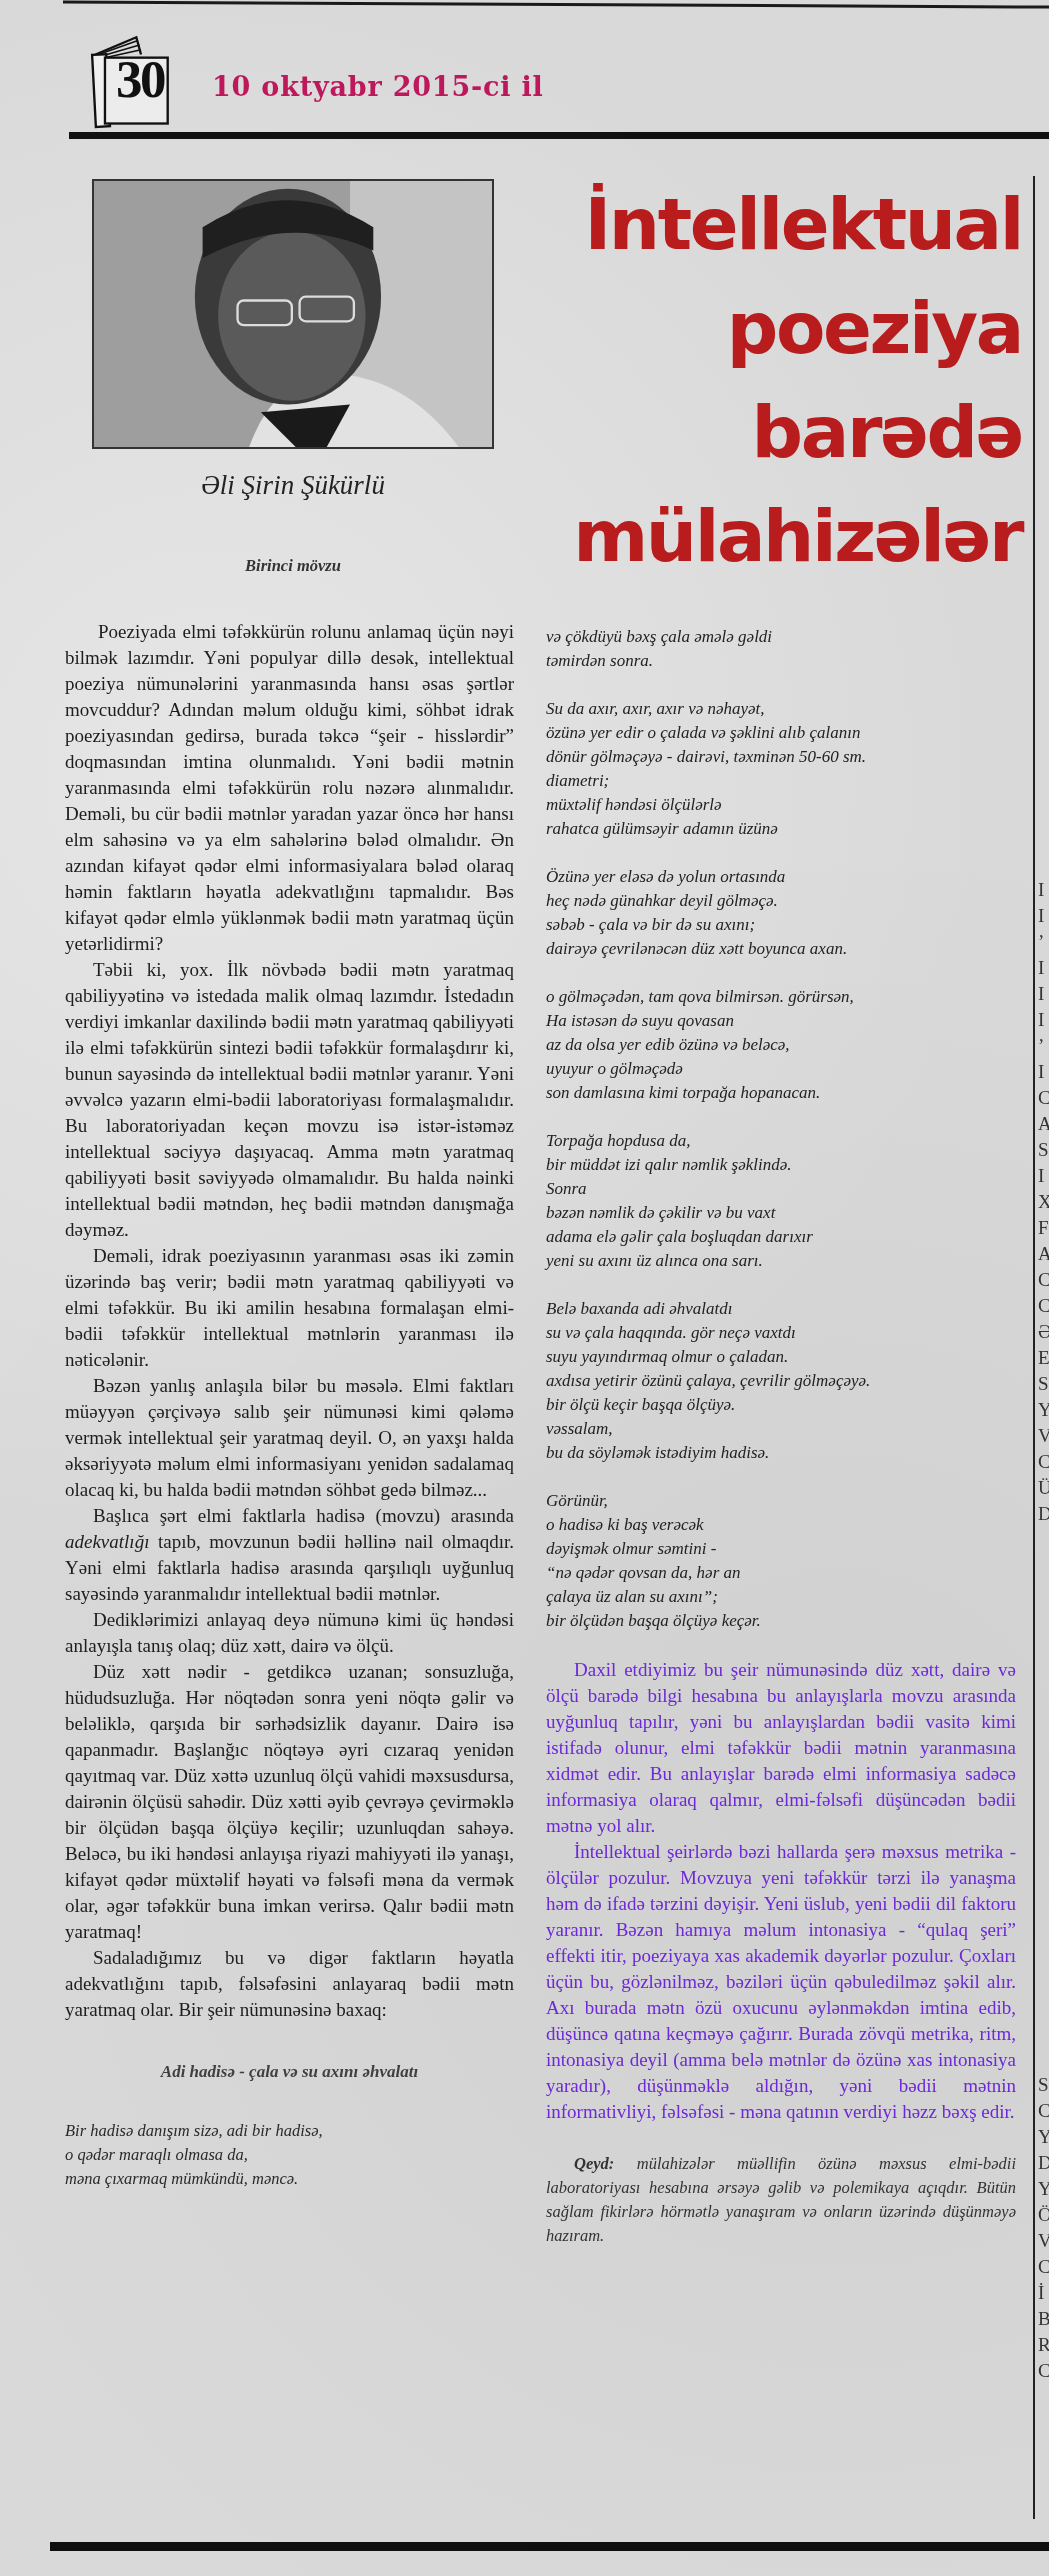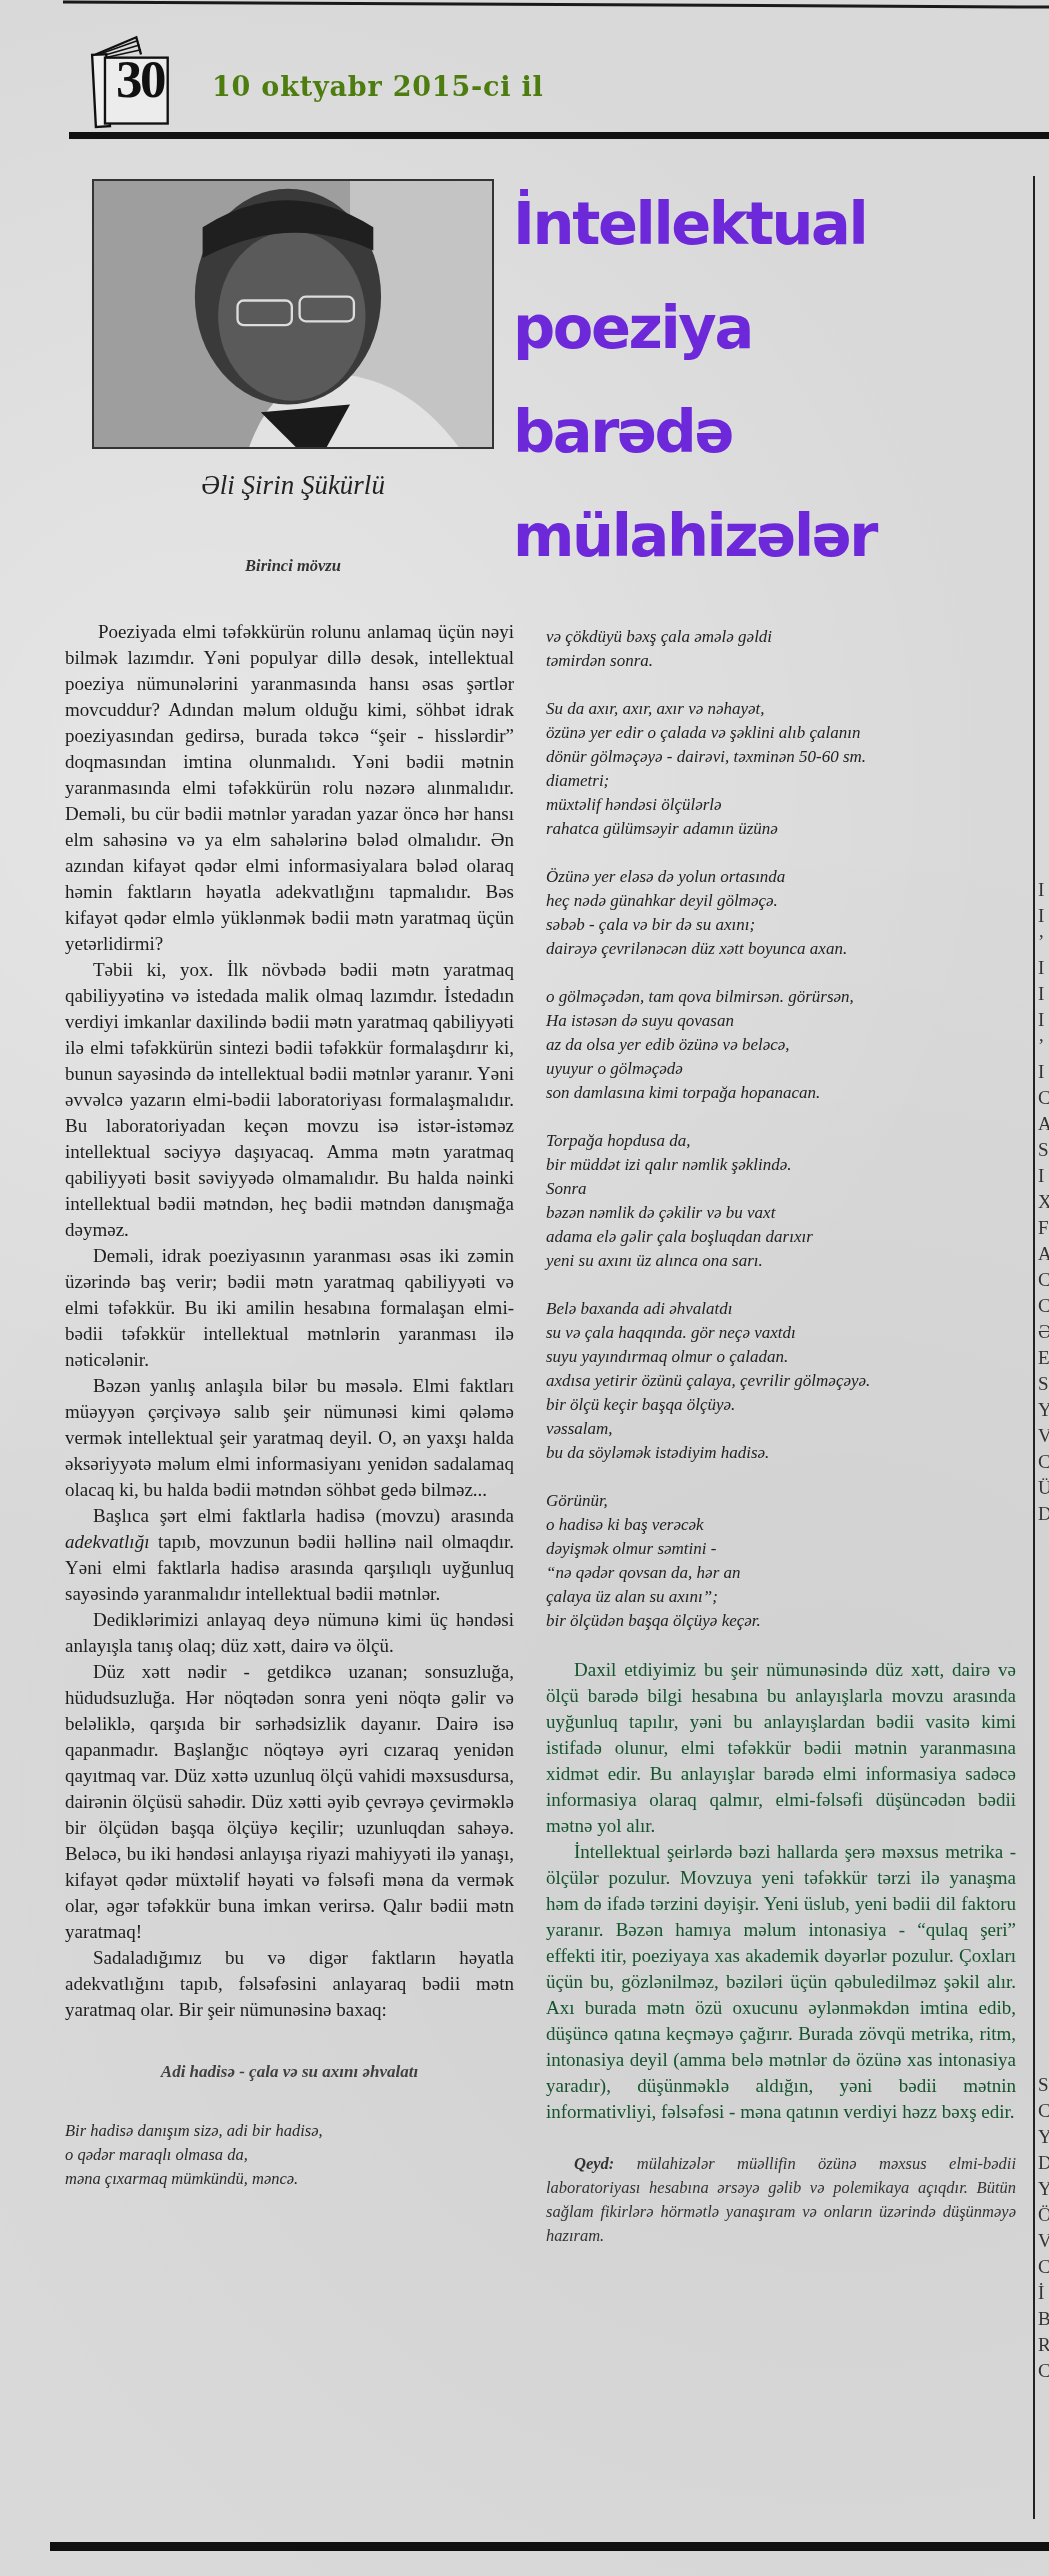--- a/index.html
+++ b/index.html
@@ -23,42 +23,42 @@
       position: absolute; left: 72px; top: 31px; width: 102px; height: 98px;
     }
     .page-badge svg { width: 100%; height: 100%; }
     .page-number {
       position: absolute; left: 96px; top: 53px; width: 72px; text-align: center;
       font-family: "Liberation Serif", serif; font-weight: 900; font-size: 53px; letter-spacing: -2.4px;
       color: #111; line-height: 1; padding-left: 16px;
     }
     .issue-date {
       position: absolute; left: 212px; top: 71px;
-      font-family: "DejaVu Serif", serif; font-weight: bold; font-size: 27px; letter-spacing: 0.8px; color: #4d7c0f;
+      font-family: "DejaVu Serif", serif; font-weight: bold; font-size: 27px; letter-spacing: 0.8px; color: #be185d;
     }
     
     .photo {
       position: absolute; left: 92px; top: 179px; width: 402px; height: 270px;
       border: 2.4px solid #333; background: linear-gradient(90deg, #8a8a8a 0%, #a9a9a9 50%, #c7c7c7 100%);
       overflow: hidden;
     }
     .photo svg { width: 100%; height: 100%; display: block; }
     .byline {
       position: absolute; left: 92px; top: 470px; width: 402px; text-align: center;
       font-style: italic; font-size: 27px; color: #222;
     }
     .subheading {
       position: absolute; left: 92px; top: 556px; width: 402px; text-align: center;
       font-style: italic; font-weight: bold; font-size: 16.5px; color: #333;
     }
     
     .headline {
-      position: absolute; left: 513px; top: 172px; width: 509px; text-align: left;
-      font-family: "DejaVu Sans", sans-serif; font-weight: bold; color: #6d28d9;
-      font-size: 59px; line-height: 104px; letter-spacing: -2.4px;
+      position: absolute; left: 513px; top: 172px; width: 509px; text-align: right;
+      font-family: "DejaVu Sans", sans-serif; font-weight: bold; color: #b91c1c;
+      font-size: 72px; line-height: 104px; letter-spacing: -2.4px;
     }
     .headline div { white-space: nowrap; }
     
     .col-divider { position: absolute; left: 1033px; top: 176px; width: 2.4px; height: 2343px; background: #222; }
     .bottom-rule { position: absolute; left: 50px; top: 2542px; width: 999px; height: 8.6px; background: #0f0f0f; }
     
     .col-left {
       position: absolute; left: 65px; top: 619px; width: 449px;
       font-size: 19px; line-height: 26px; text-align: justify; color: #1d1d1d;
     }
@@ -73,21 +73,21 @@
     }
     
     .col-right {
       position: absolute; left: 546px; top: 625px; width: 470px;
       color: #222;
     }
     .stanza { font-style: italic; font-size: 17px; line-height: 24px; margin-bottom: 24px; }
     .stanza div { white-space: nowrap; }
     .body-right {
       margin-top: 19.6px;
-      font-size: 19px; line-height: 26px; text-align: justify; color: #14532d;
+      font-size: 19px; line-height: 26px; text-align: justify; color: #6d28d9;
     }
     .body-right p { text-indent: 28px; }
     .note {
       margin-top: 27px; font-style: italic; font-size: 16.5px; line-height: 24px; text-align: justify; color: #333; text-indent: 28px;
     }
     .note b { font-weight: bold; }
     
     .edge-col {
       position: absolute; left: 1038px; top: 877px; width: 11px;
       font-size: 19px; line-height: 26px; color: #333; overflow: hidden;

